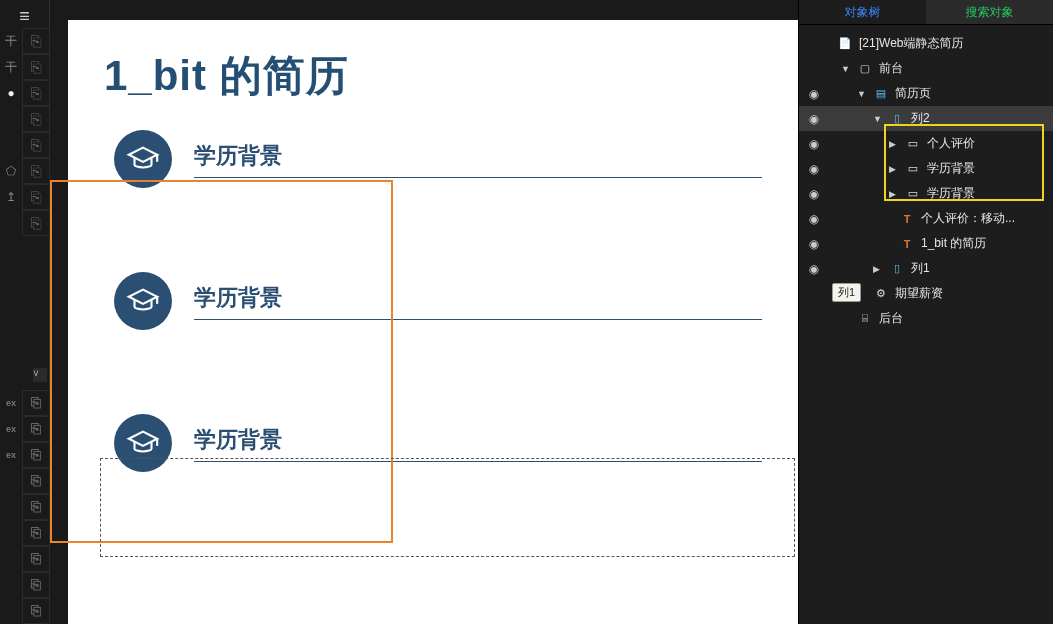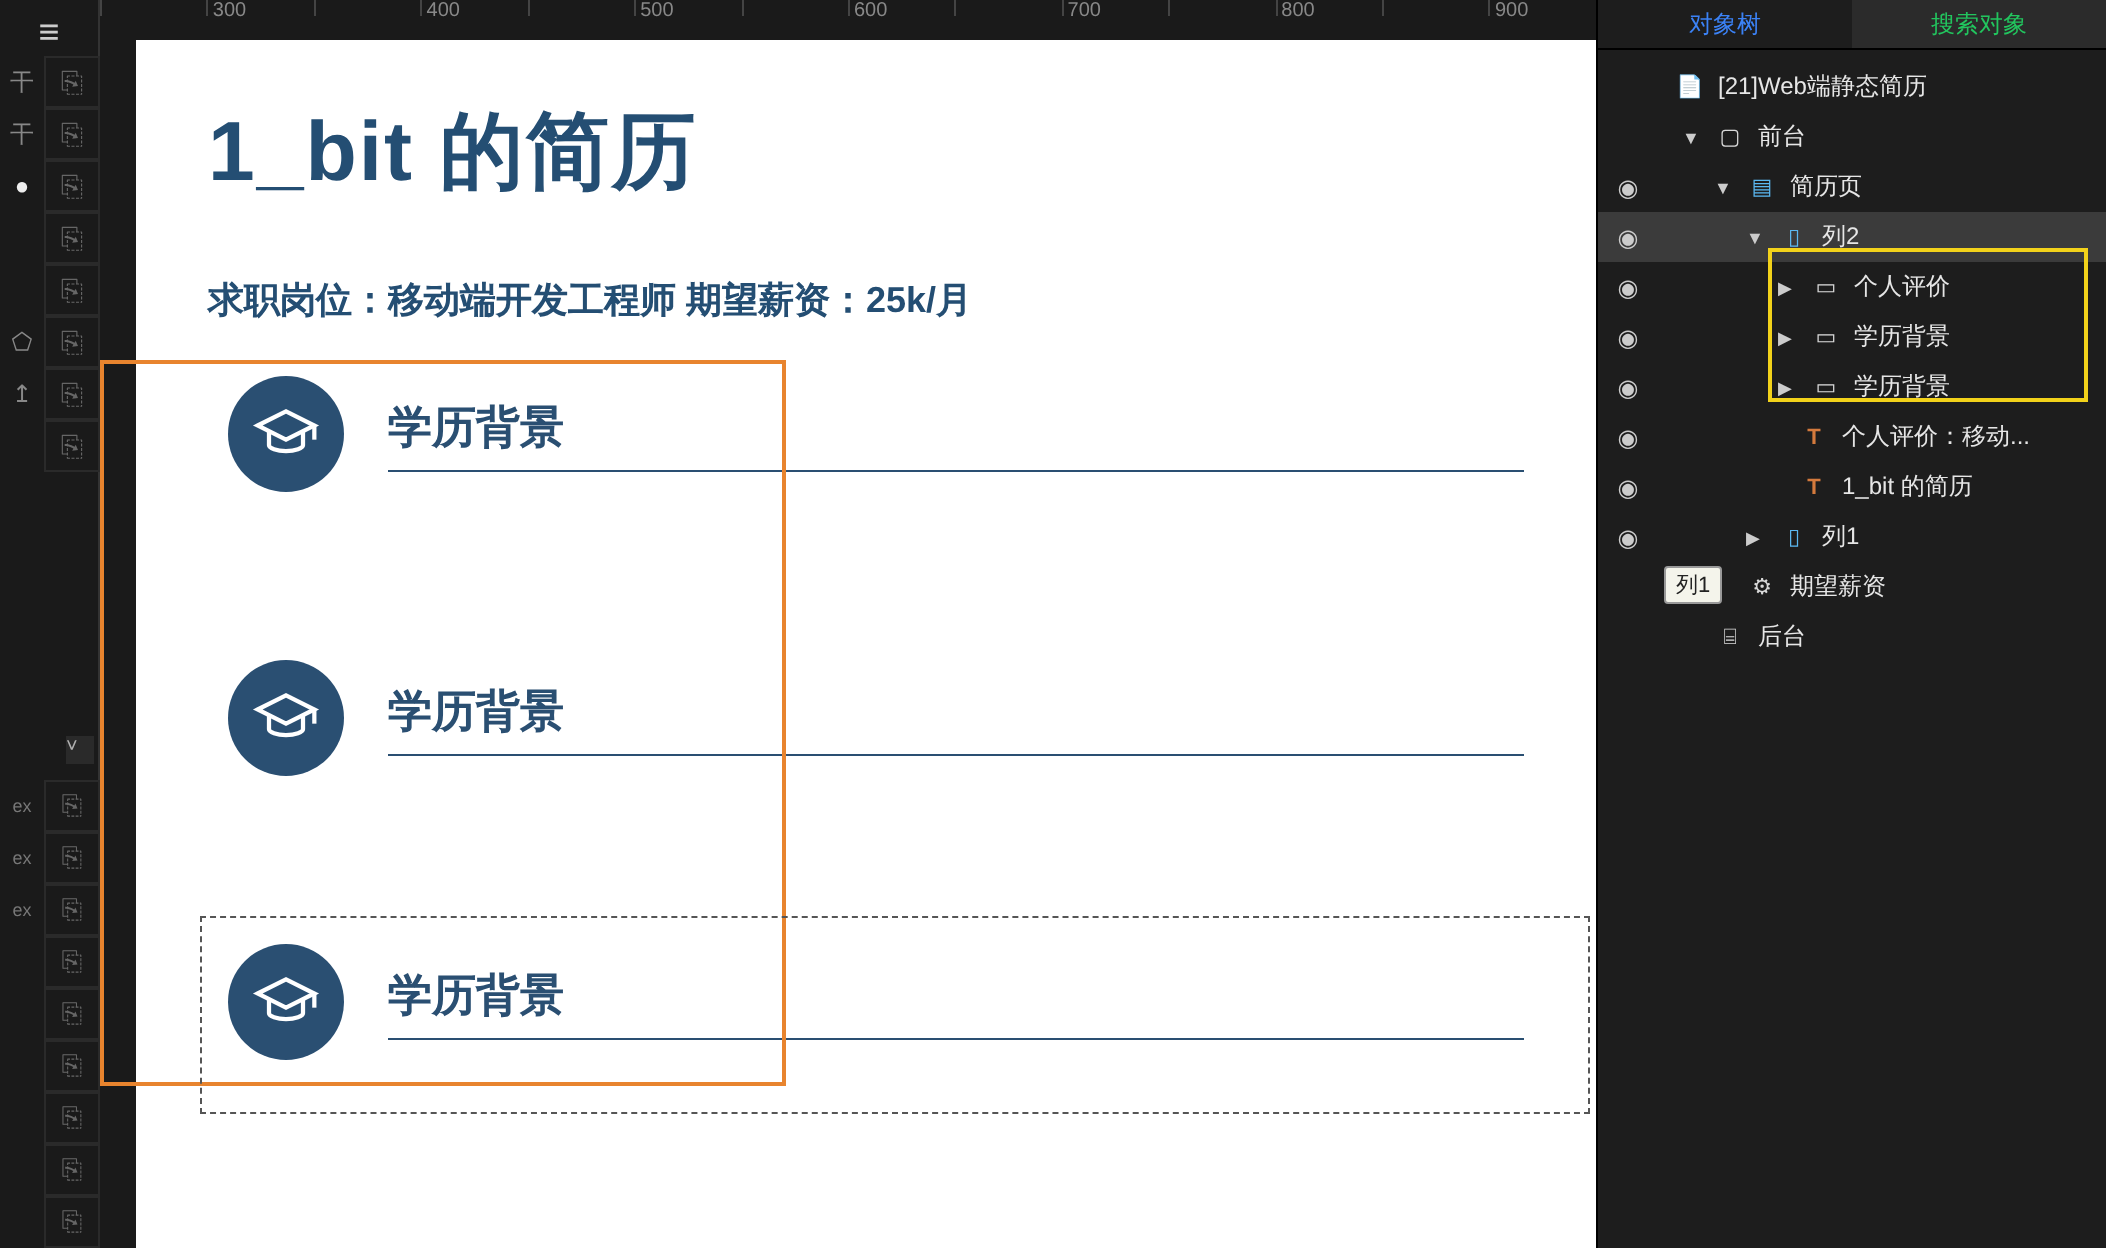--- a/index.html
+++ b/index.html
@@ -55,21 +55,21 @@
   .tool-b {
     height: 26px;
     color: #666; font-size: 14px;
     display:flex; align-items:center; justify-content:center;
     cursor:pointer;
     border:1px solid #2a2a2a;
   }
   .lower-tools {
     position: absolute;
     top: 390px; left: 0; width: 62px;
-    display: flex; flex-direction: column;
+    display: flex; flex-direction: column; font-weight: bold;
   }
   .lower-row {
     display: flex; height: 26px;
   }
   .lower-row .lbl {
     width: 22px; color:#777; font-size:9px;
     display:flex; align-items:center; justify-content:center;
     cursor:pointer;
   }
   .lower-row .ic {
@@ -306,41 +306,24 @@
         <div class="ic">⎘</div>
       </div>
     <div class="lower-row">
         <div class="lbl"></div>
         <div class="ic">⎘</div>
       </div>
   </div>
 </div>
 
 <div class="canvas-area">
-  <div class="ruler-h">
-    <div class="mark"></div>
-    <div class="mark">300</div>
-    <div class="mark"></div>
-    <div class="mark">400</div>
-    <div class="mark"></div>
-    <div class="mark">500</div>
-    <div class="mark"></div>
-    <div class="mark">600</div>
-    <div class="mark"></div>
-    <div class="mark">700</div>
-    <div class="mark"></div>
-    <div class="mark">800</div>
-    <div class="mark"></div>
-    <div class="mark">900</div>
-  </div>
 
   <div class="canvas">
     <div class="resume">
       <h1>1_bit 的简历</h1>
-      <div class="sub">求职岗位：移动端开发工程师  期望薪资：25k/月</div>
 
       <div class="section s1">
         <div class="icon">
           <svg viewBox="0 0 24 24" fill="none" stroke="#fff" stroke-width="1.5">
               <path d="M2 9 12 4l10 5-10 5L2 9z"></path>
               <path d="M6 11v5c0 1 2.7 2 6 2s6-1 6-2v-5"></path>
               <path d="M22 9v5"></path>
             </svg>
         </div>
         <div class="title">学历背景</div>

